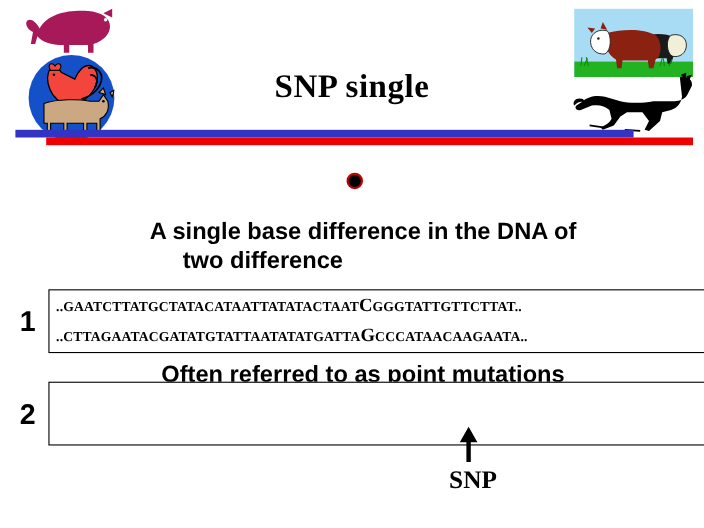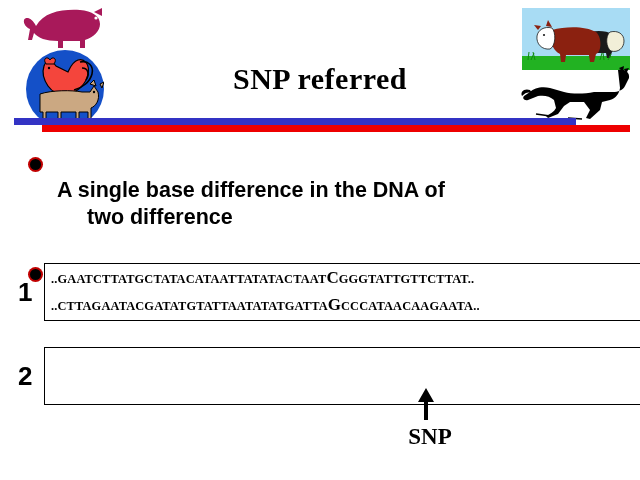--- a/index.html
+++ b/index.html
@@ -104,22 +104,23 @@
 
   
   #bullets {
     position: absolute;
     left: 30px; top: 150px;
     width: 600px;
   }
   .bullet-row {
     position: relative;
     display: flex;
-    align-items: flex-start;
+    align-items: center;
     margin-bottom: 2px;
+    flex-direction: column;
   }
   .bullet-dot {
     width: 11px; height: 11px;
     border-radius: 50%;
     background: #000000;
     box-shadow: 0 0 0 2px #c00000;
     flex: 0 0 auto;
     margin-top: 9px;
     margin-right: 16px;
   }
@@ -276,21 +277,21 @@
     <g stroke="#000000" stroke-width="1.6" fill="none">
       <path d="M16 48 L30 50"></path>
         <path d="M22 54 L40 55"></path>
         <path d="M48 52 L62 53"></path>
     </g>
   </svg>
 
   <div id="bar-blue"></div>
   <div id="bar-red"></div>
 
-  <div id="title">SNP referred</div>
+  <div id="title">SNP single</div>
 
   <div id="bullets">
 
     <div class="bullet-row">
       <div class="bullet-dot"></div>
       <div class="bullet-text">
         <span>A single base difference in the DNA of</span>
         <span class="indent-line">two difference</span>
       </div>
     </div>

